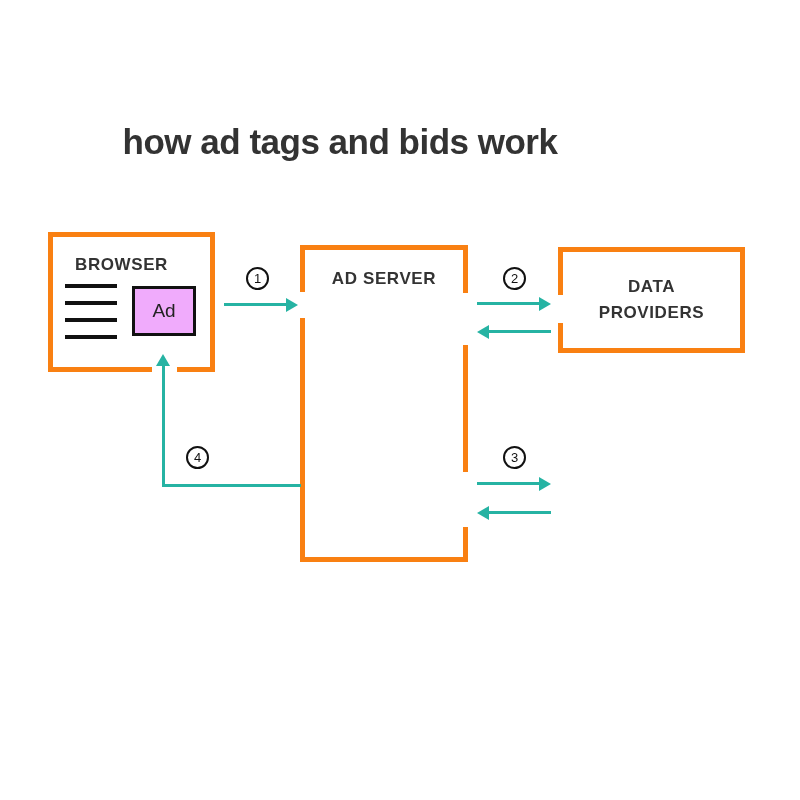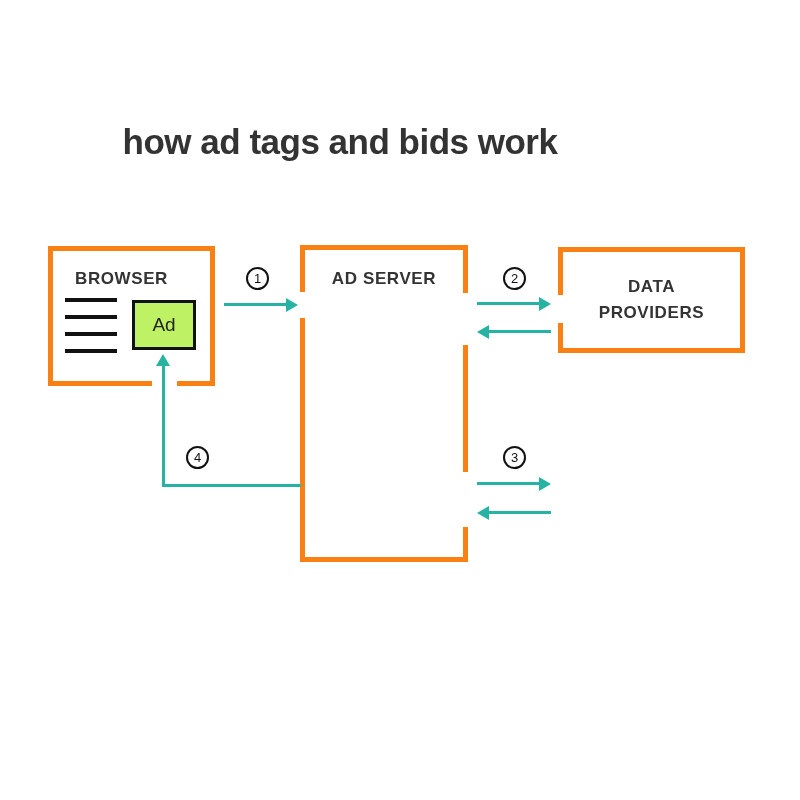--- a/index.html
+++ b/index.html
@@ -58,21 +58,21 @@
   
   .text-line {
     position: absolute;
     height: 4px;
     background: #111111;
   }
   .ad-box {
     position: absolute;
     box-sizing: border-box;
     border: 3px solid #111111;
-    background: #bef264;
+    background: #f0abfc;
     display: flex;
     align-items: center;
     justify-content: center;
     font-size: 19px;
     font-weight: normal;
     color: #222222;
   }
 
   
   .conn {
@@ -120,21 +120,21 @@
     line-height: 1;
   }
 </style>
 </head>
 <body>
 
 <div id="canvas">
 
   <div class="title">how ad tags and bids work</div>
 
-  <div class="node" style="left:48px; top:246px; width:147px; height:140px;">
+  <div class="node" style="left:48px; top:232px; width:147px; height:140px;">
     <div class="edge" style="left:0; top:0; width:167px; height:5px;"></div>
     <div class="edge" style="left:0; top:0; width:5px; height:140px;"></div>
     <div class="edge" style="left:162px; top:0; width:5px; height:140px;"></div>
     <div class="edge" style="left:0; top:135px; width:104px; height:5px;"></div>
     <div class="edge" style="left:129px; top:135px; width:38px; height:5px;"></div>
 
     <div class="node-label" style="top:20px;">BROWSER</div>
 
     <div class="text-line" style="left:17px; top:52px; width:52px;"></div>
     <div class="text-line" style="left:17px; top:69px; width:52px;"></div>

